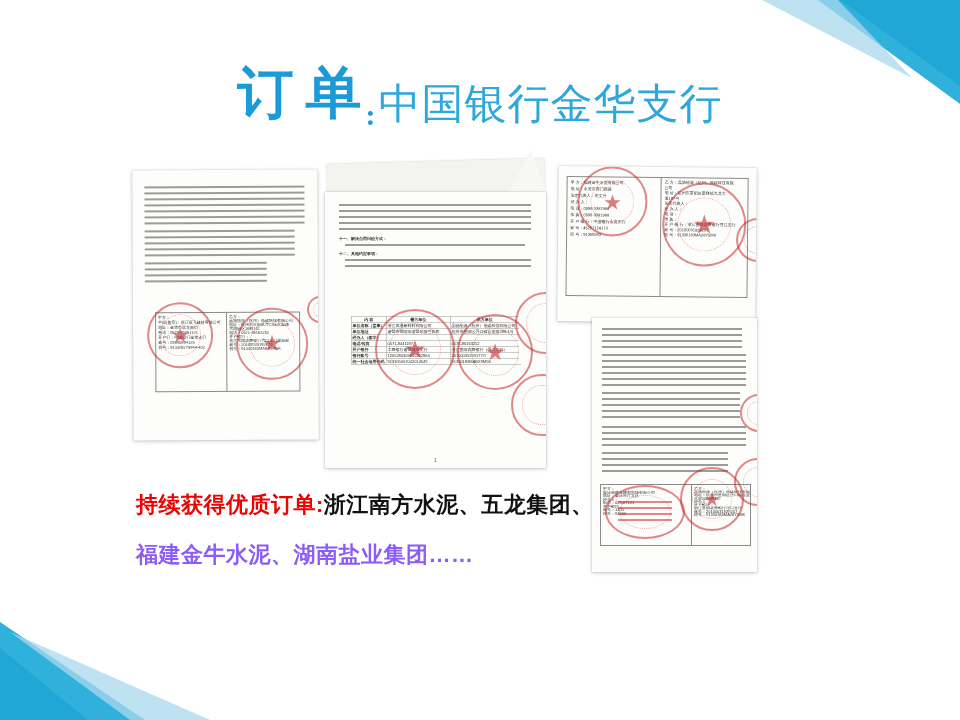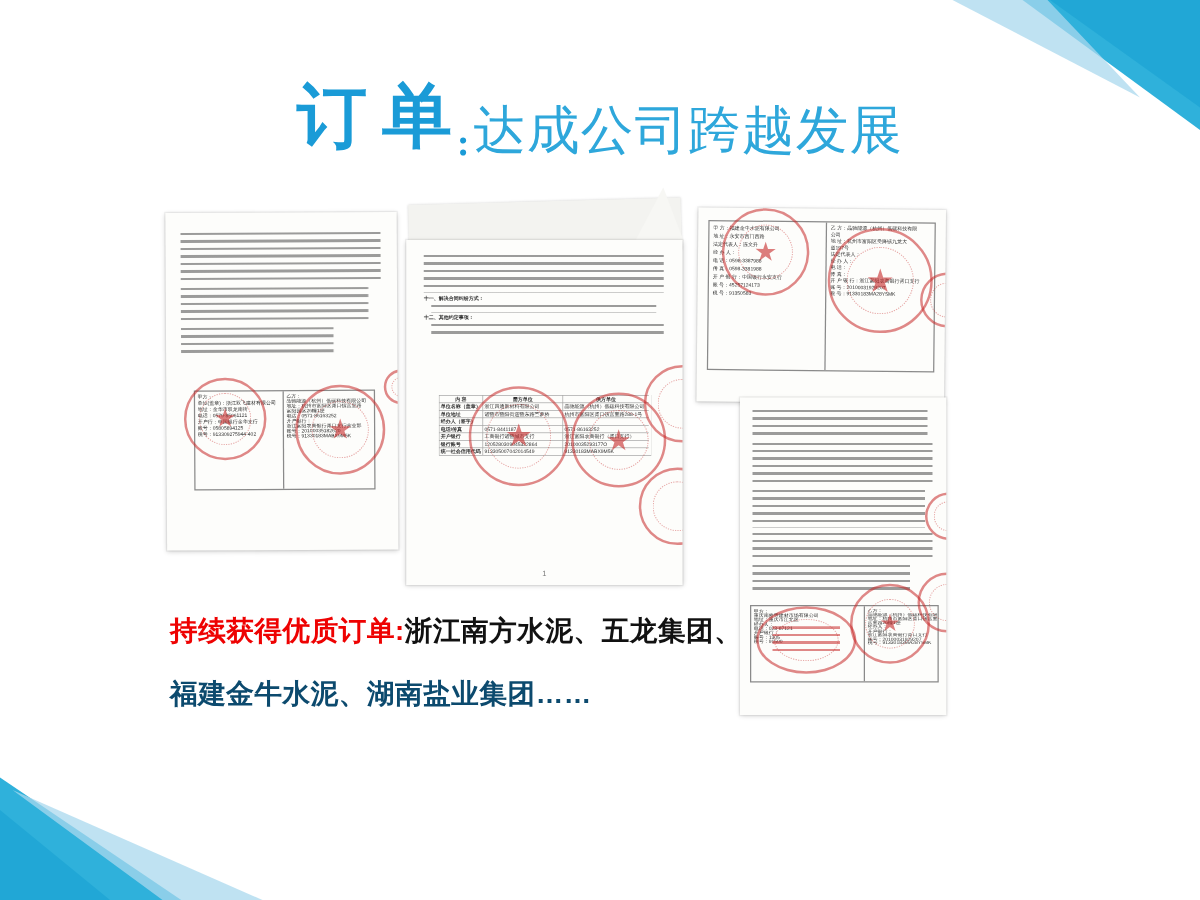--- a/index.html
+++ b/index.html
@@ -69,21 +69,21 @@
     <polygon points="840,0 960,0 960,86" fill="#1FA6D5" opacity=".85"></polygon>
     <polygon points="762,0 838,0 912,78" fill="#A9D8EE" opacity=".75"></polygon>
     <polygon points="0,622 0,720 145,720" fill="#2FB1DB"></polygon>
     <polygon points="0,648 0,720 88,720" fill="#1FA6D5" opacity=".85"></polygon>
     <polygon points="10,632 210,720 130,720" fill="#A9D8EE" opacity=".75"></polygon>
   </svg>
 
   <div class="title">
     <span class="t-big" style="color:#1A9BD7">订单</span>
       <span class="t-colon" style="color:#1A9BD7">:</span>
-      <span class="t-rest" style="color:#2EA7DB">达成公司跨越发展</span>
+      <span class="t-rest" style="color:#2EA7DB">中国银行金华支行</span>
   </div>
 
   <div class="backsheet"></div>
   <div class="fold"></div>
 
   <div class="page" style="left:133px;top:170px;width:185px;height:270px;transform:rotate(-.3deg);">
     <div class="fz fuzz" style="left:12px;top:16px;width:160px;height:40px;"></div>
     <div class="fz fuzz" style="left:12px;top:60px;width:150px;height:28px;"></div>
     <div class="fz fuzz" style="left:12px;top:92px;width:122px;height:20px;"></div>
     <div class="infobox" style="left:22px;top:142px;width:143px;height:78px;">
@@ -251,17 +251,17 @@
     <div class="seal" style="left:88px;top:149px;width:60px;height:60px;--star:19px;"></div>
     <div class="seal nostar" style="left:148px;top:76px;width:34px;height:34px;"></div>
     <div class="seal nostar" style="left:142px;top:140px;width:44px;height:44px;"></div>
   </div>
 
   <div class="caption">
     <div class="cap-line">
       <span style="color:#EE0202">持续获得优质订单:</span><span style="color:#111">浙江南方水泥、五龙集团、</span>
     </div>
     <div class="cap-line">
-      <span style="color:#0c4a6e">福建金牛水泥、湖南盐业集团……</span>
+      <span style="color:#8b5cf6">福建金牛水泥、湖南盐业集团……</span>
     </div>
   </div>
 
 </div>
 
 </body></html>

